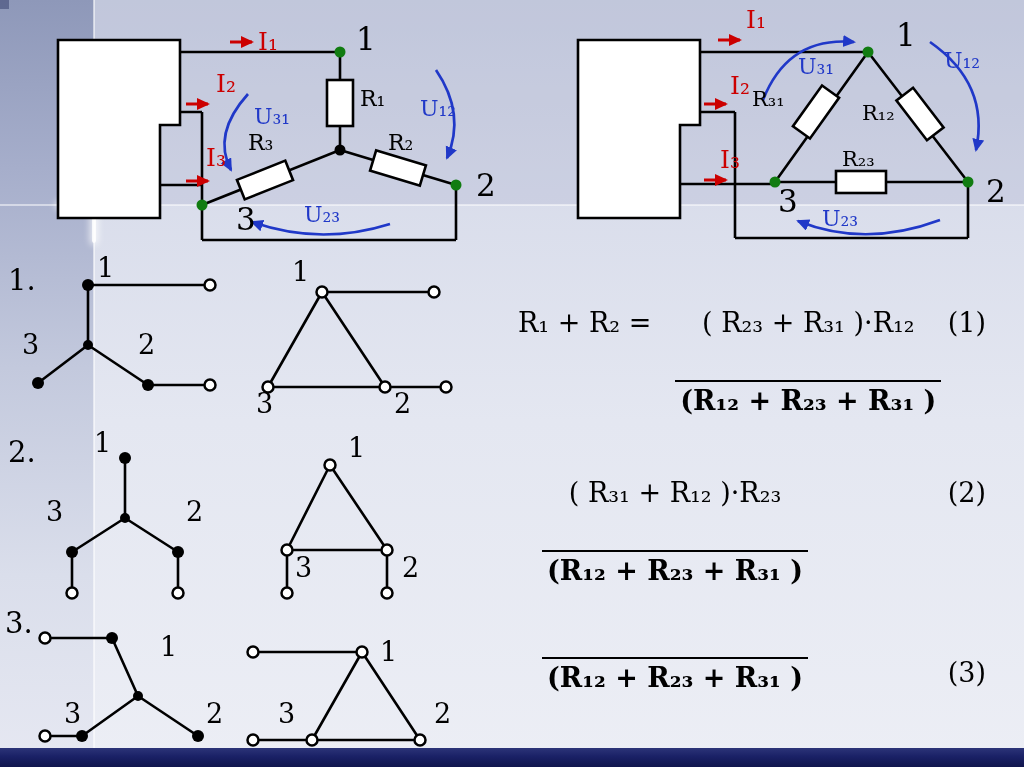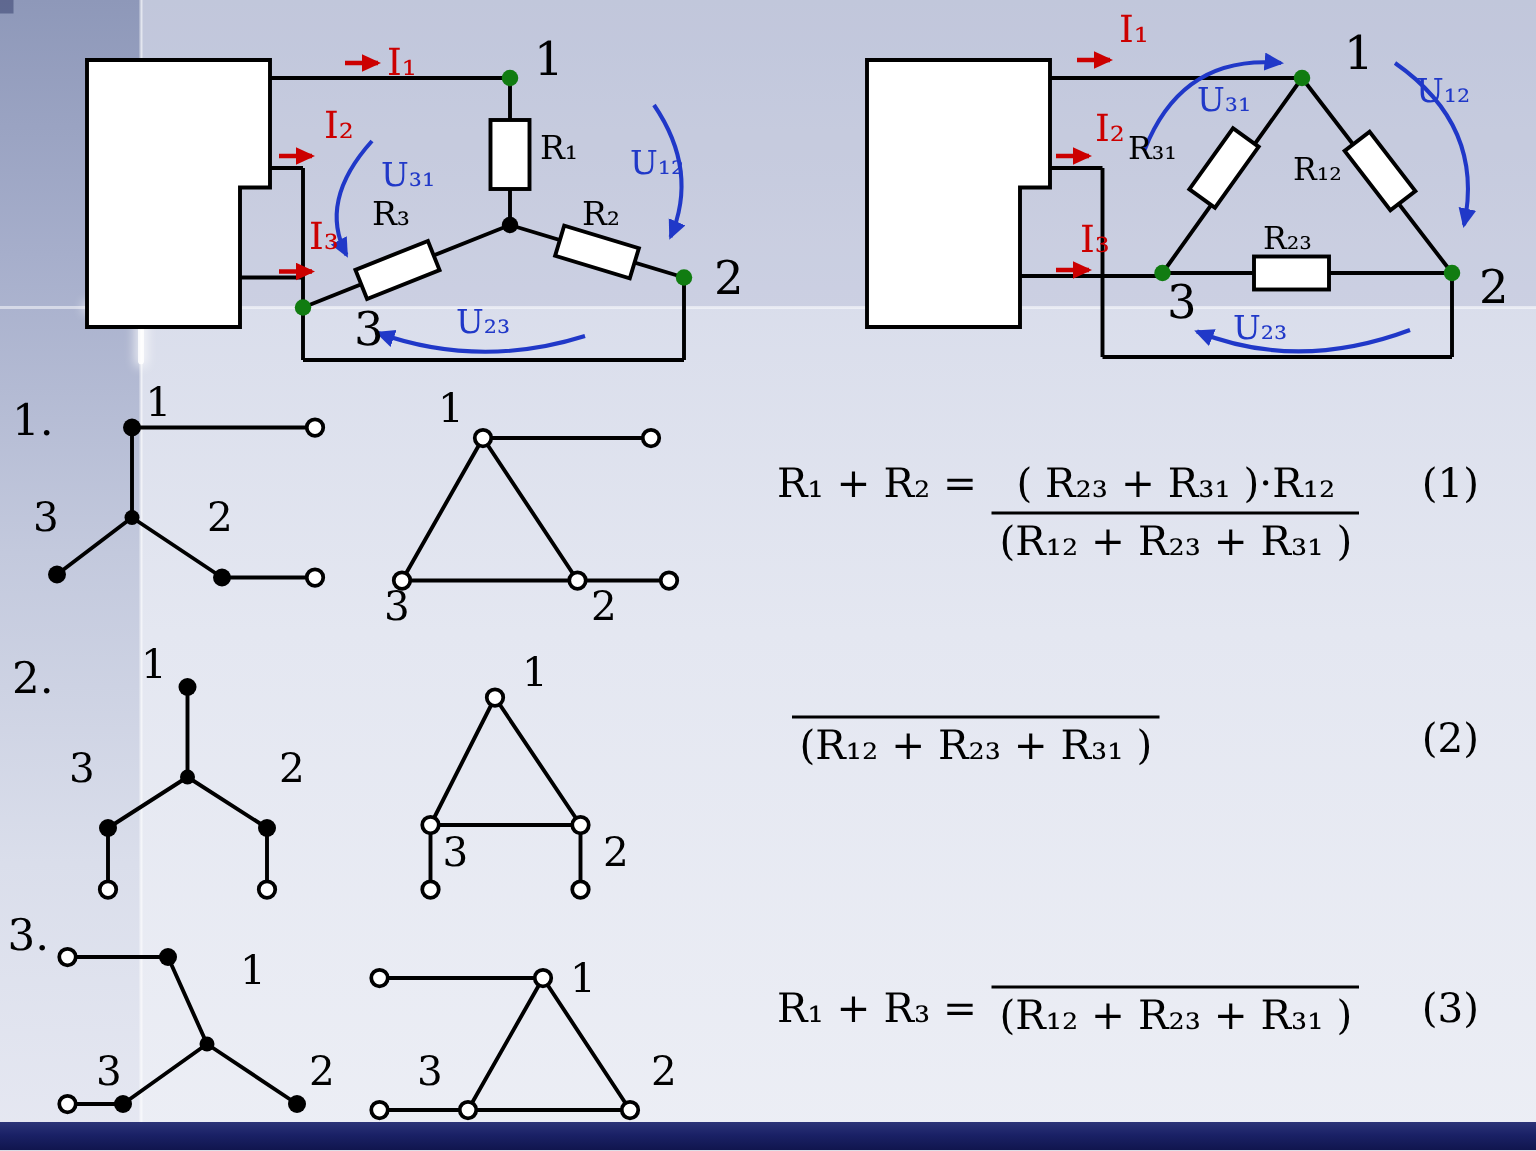--- a/index.html
+++ b/index.html
@@ -27,23 +27,23 @@
   .lbl-node{font-size:31px;fill:#000;}
   .lbl-r{font-size:22px;fill:#000;}
   .lbl-r2{font-size:21px;fill:#000;}
   .lbl-u{font-size:22px;fill:#2038c8;}
   .lbl-i{font-size:25px;fill:#cc0000;}
   .lbl-item{font-size:29px;fill:#000;}
   .lbl-mini{font-size:27px;fill:#000;}
   .equation{position:absolute;left:518px;width:494px;display:flex;align-items:flex-start;
     color:#000;font-size:27px;}
   .eq-lhs{white-space:nowrap;}
-  .eq-frac{display:inline-flex;flex-direction:column;text-align:center;margin-left:10px;}
+  .eq-frac{display:inline-flex;flex-direction:column;text-align:center;margin-left:24px;gap:39px;}
   .eq-num{padding:0 5px 3px;white-space:nowrap;}
-  .eq-den{border-top:2.4px solid #000;padding:3px 5px 0;white-space:nowrap;}
+  .eq-den{border-top:2.4px solid #000;padding:3px 5px 0;white-space:nowrap;font-weight:bold;}
   .eq-no{margin-left:auto;margin-right:26px;}
   .bottom-bar{position:absolute;left:0;bottom:0;width:100%;height:19px;
     background:linear-gradient(180deg,#2c3478 0%,#1a2166 45%,#10154d 100%);}
 </style>
 </head>
 <body>
 
 <div class="slide">
 
   <div class="bg-left"></div>
@@ -251,27 +251,27 @@
     <span class="eq-lhs">R₁ + R₂ =</span>
     <span class="eq-frac">
       <span class="eq-num">( R₂₃ + R₃₁ )·R₁₂</span>
       <span class="eq-den">(R₁₂ + R₂₃ + R₃₁ )</span>
     </span>
     <span class="eq-no">(1)</span>
   </div>
 
   <div class="equation" style="top:477px">
     <span class="eq-frac">
+      <span class="eq-num">( R₃₁ + R₁₂ )·R₂₃</span>
       <span class="eq-den">(R₁₂ + R₂₃ + R₃₁ )</span>
     </span>
     <span class="eq-no">(2)</span>
   </div>
 
   <div class="equation" style="top:657px">
-    <span class="eq-lhs">R₁ + R₃ =</span>
     <span class="eq-frac">
       <span class="eq-den">(R₁₂ + R₂₃ + R₃₁ )</span>
     </span>
     <span class="eq-no">(3)</span>
   </div>
 
   <div class="bottom-bar"></div>
 </div>
 
 </body></html>

